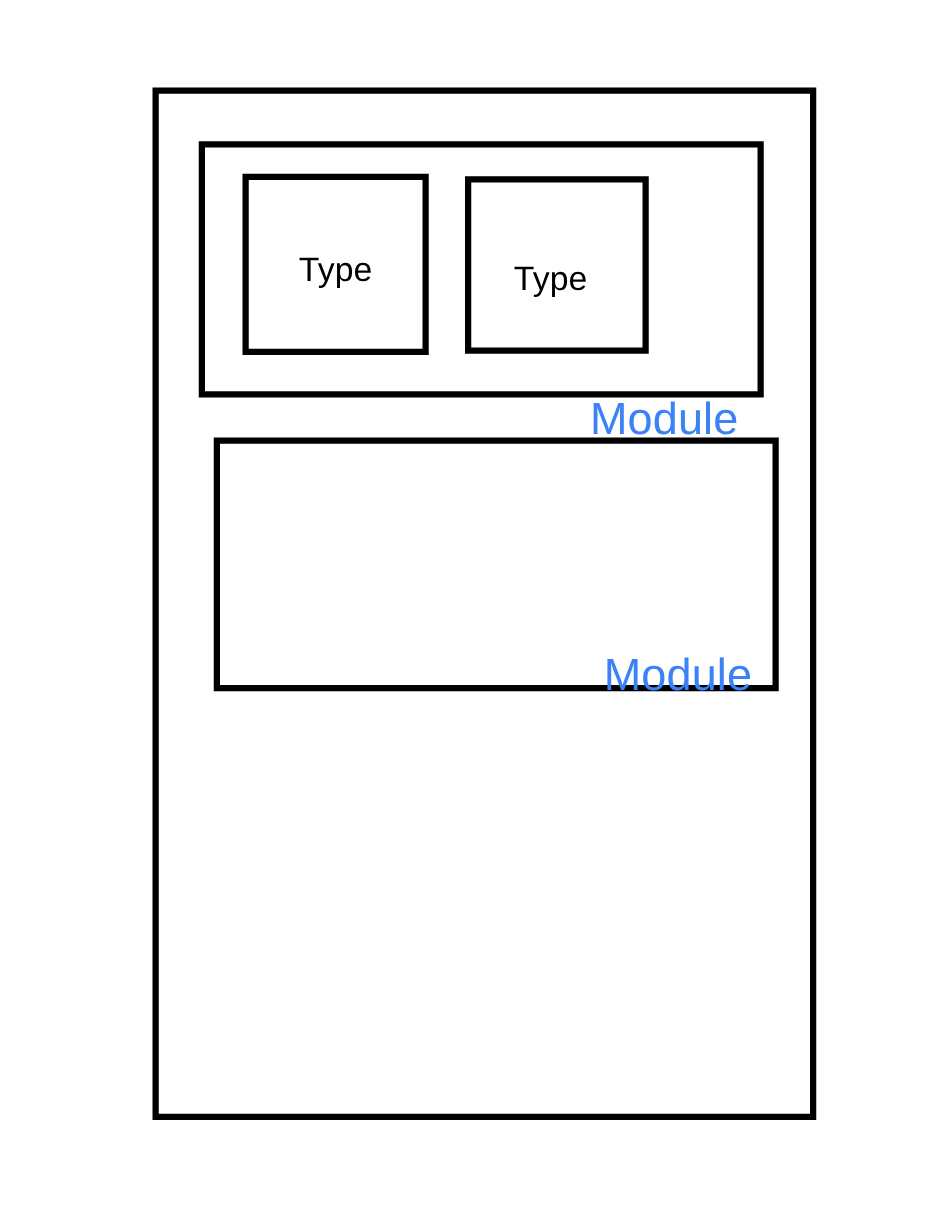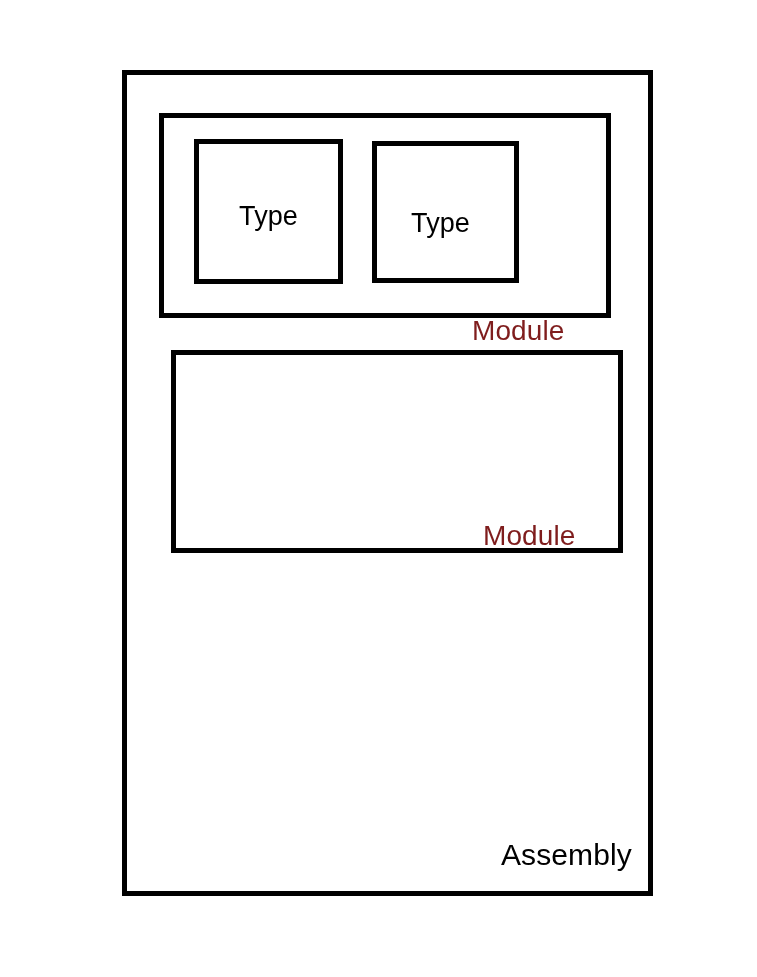--- a/index.html
+++ b/index.html
@@ -95,23 +95,23 @@
   .type-box.type-2 .type-label {
     left: 0;
     right: 0;
     top: 64px;
     text-align: center;
     padding-right: 10px;
   }
 
   .module-label {
     position: absolute;
-    font-size: 28px;
+    font-size: 36px;
     line-height: 1;
-    color: #7f1d1d;
+    color: #3b82f6;
     white-space: nowrap;
     letter-spacing: 0.1px;
   }
   .module-box.module-1 .module-label {
     left: 308px;  
     top: 199px;   
   }
   .module-box.module-2 .module-label {
     left: 307px;
     top: 167px;
@@ -145,16 +145,15 @@
         <span class="type-label">Type</span>
       </div>
 
       <span class="module-label">Module</span>
     </div>
 
     <div class="module-box module-2">
       <span class="module-label">Module</span>
     </div>
 
-    <span class="assembly-label">Assembly</span>
   </div>
 
 </div>
 
 </body></html>

